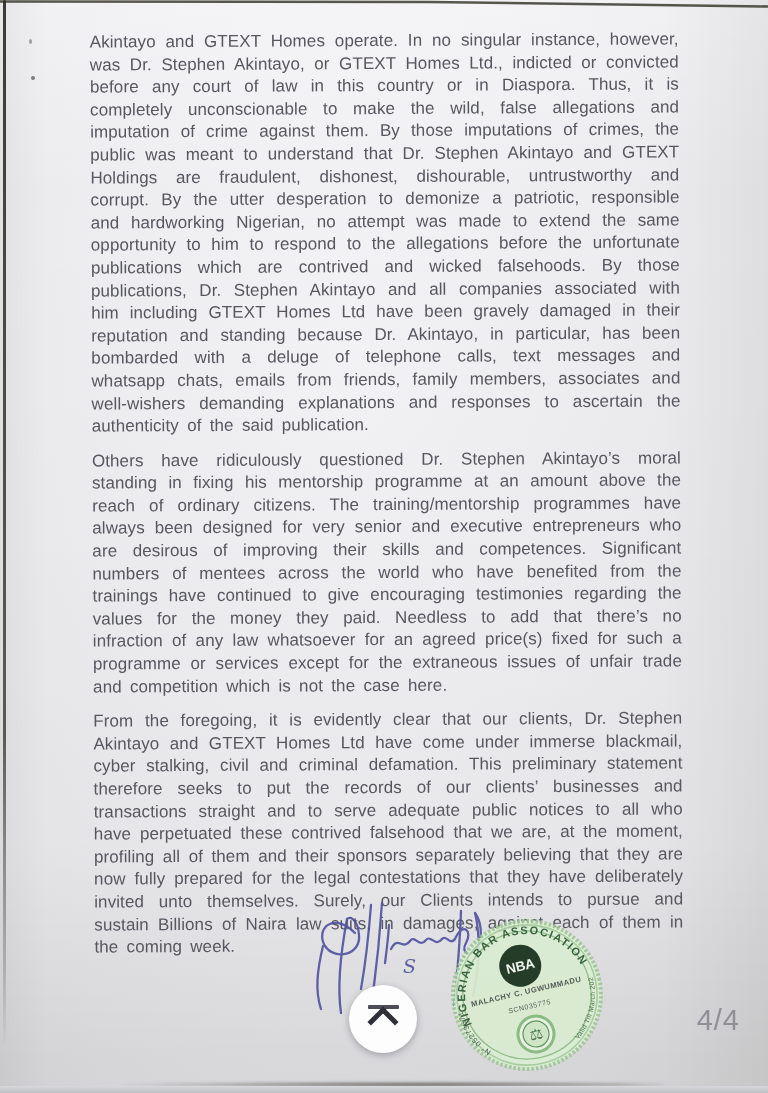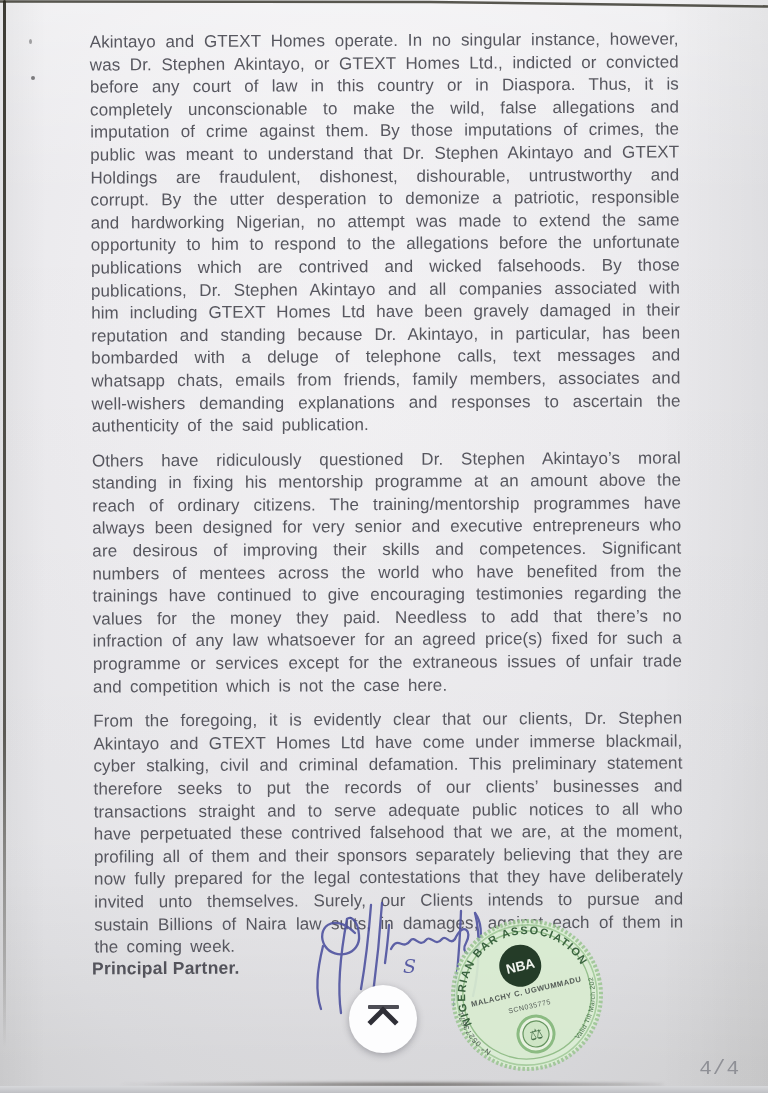--- a/index.html
+++ b/index.html
@@ -66,22 +66,22 @@
     display:flex;flex-direction:column;align-items:center;justify-content:center;
     cursor:pointer;
   }
   .fab .bar{width:31px;height:4px;background:#4d4d55;border-radius:1px;margin-bottom:4px;}
   .fab .chev{
     width:17px;height:17px;margin-top:-2px;
     border-left:5px solid #2f2f37;border-top:5px solid #2f2f37;
     transform:rotate(45deg);
   }
   .page-indicator{
-    position:absolute;right:28px;top:1057px;
-    font-size:21px;color:#8f9096;letter-spacing:1px;font-family:Liberation Mono, monospace;
+    position:absolute;right:28px;top:1004px;
+    font-size:29px;color:#8f9096;letter-spacing:1px;
   }
 </style>
 </head>
 <body>
 
 <div class="paper">
 
   <svg class="edge-top" viewBox="0 0 768 12" preserveAspectRatio="none">
     <polyline points="0,1.5 430,2 768,6.5" fill="none" stroke="#3b3930" stroke-width="2.6" opacity="0.85"></polyline>
   </svg>
@@ -90,21 +90,20 @@
   <div class="speck s1"></div>
   <div class="speck s2"></div>
 
   <div class="letter">
     <p>Akintayo and GTEXT Homes operate. In no singular instance, however, was Dr. Stephen Akintayo, or GTEXT Homes Ltd., indicted or convicted before any court of law in this country or in Diaspora. Thus, it is completely unconscionable to make the wild, false allegations and imputation of crime against them. By those imputations of crimes, the public was meant to understand that Dr. Stephen Akintayo and GTEXT Holdings are fraudulent, dishonest, dishourable, untrustworthy and corrupt. By the utter desperation to demonize a patriotic, responsible and hardworking Nigerian, no attempt was made to extend the same opportunity to him to respond to the allegations before the unfortunate publications which are contrived and wicked falsehoods. By those publications, Dr. Stephen Akintayo and all companies associated with him including GTEXT Homes Ltd have been gravely damaged in their reputation and standing because Dr. Akintayo, in particular, has been bombarded with a deluge of telephone calls, text messages and whatsapp chats, emails from friends, family members, associates and well-wishers demanding explanations and responses to ascertain the authenticity of the said publication.</p>
     <p>Others have ridiculously questioned Dr. Stephen Akintayo’s moral standing in fixing his mentorship programme at an amount above the reach of ordinary citizens. The training/mentorship programmes have always been designed for very senior and executive entrepreneurs who are desirous of improving their skills and competences. Significant numbers of mentees across the world who have benefited from the trainings have continued to give encouraging testimonies regarding the values for the money they paid. Needless to add that there’s no infraction of any law whatsoever for an agreed price(s) fixed for such a programme or services except for the extraneous issues of unfair trade and competition which is not the case here.</p>
     <p>From the foregoing, it is evidently clear that our clients, Dr. Stephen Akintayo and GTEXT Homes Ltd have come under immerse blackmail, cyber stalking, civil and criminal defamation. This preliminary statement therefore seeks to put the records of our clients’ businesses and transactions straight and to serve adequate public notices to all who have perpetuated these contrived falsehood that we are, at the moment, profiling all of them and their sponsors separately believing that they are now fully prepared for the legal contestations that they have deliberately invited unto themselves. Surely, our Clients intends to pursue and sustain Billions of Naira law suits, in damages, against each of them in the coming week.</p>
   </div>
 
   <div class="signatory">
-    <div>Principal Partner.</div>
   </div>
 
   <svg class="signature" viewBox="0 0 185 132">
     <g fill="none" stroke="#4b4f9e" stroke-width="2.3" stroke-linecap="round" opacity="0.88">
       <path d="M52 42 C30 20, 12 38, 22 55 C32 70, 58 64, 56 44 C55 30, 48 24, 44 28"></path>
       <path d="M44 28 C38 60, 34 95, 38 122"></path>
       <path d="M68 14 C66 40, 62 75, 58 98"></path>
       <path d="M79 12 C77 42, 73 80, 70 103"></path>
       <path d="M86 34 C85 50, 83 64, 82 72"></path>
       <path d="M88 58 C95 44, 100 60, 107 50 C112 43, 116 58, 123 49 C128 43, 132 57, 139 48 C143 43, 147 55, 152 48"></path>

